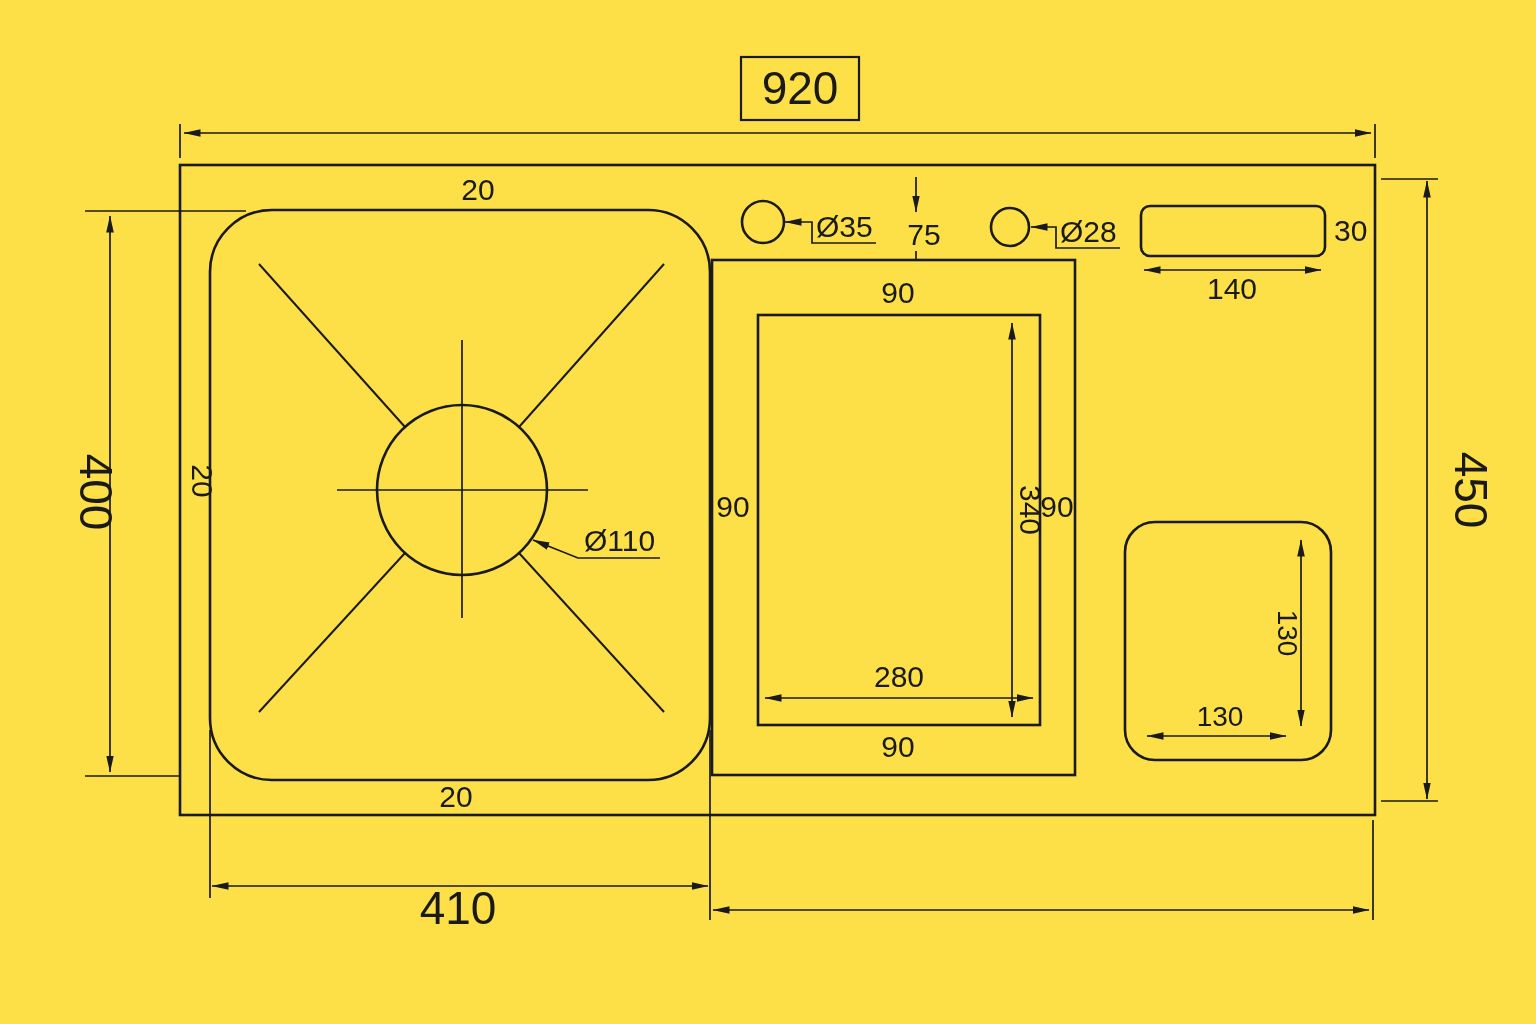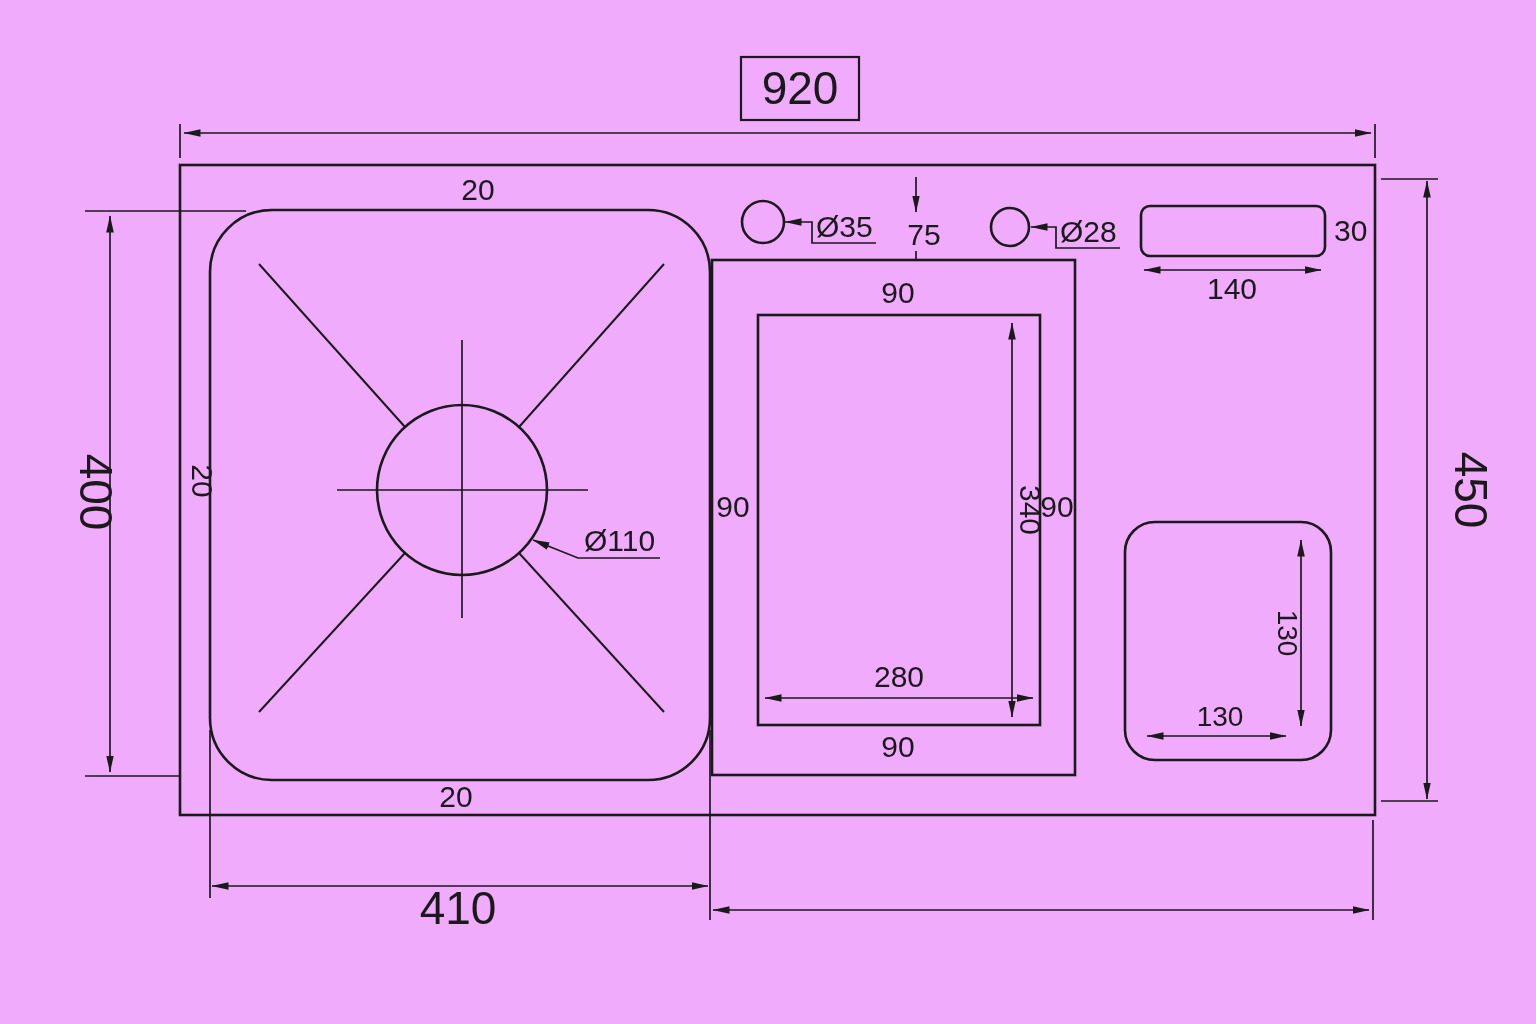--- a/index.html
+++ b/index.html
@@ -1,18 +1,18 @@
 <!DOCTYPE html>
 <html><head>
 <meta charset="utf-8">
 <style>
   html, body { margin: 0; padding: 0; background: #dcdcdc; }
   .page {
     width: 1536px; height: 1024px;
-    background: #f0abfc;
+    background: #fde047;
     position: relative; overflow: hidden;
     font-family: "Liberation Sans", "DejaVu Sans", sans-serif;
   }
   svg { display: block; }
   svg text {
     font-family: "Liberation Sans", "DejaVu Sans", sans-serif;
     fill: #1a1a1a;
   }
   .dim-lg { font-size: 46px; }
   .dim-sm { font-size: 30px; }

